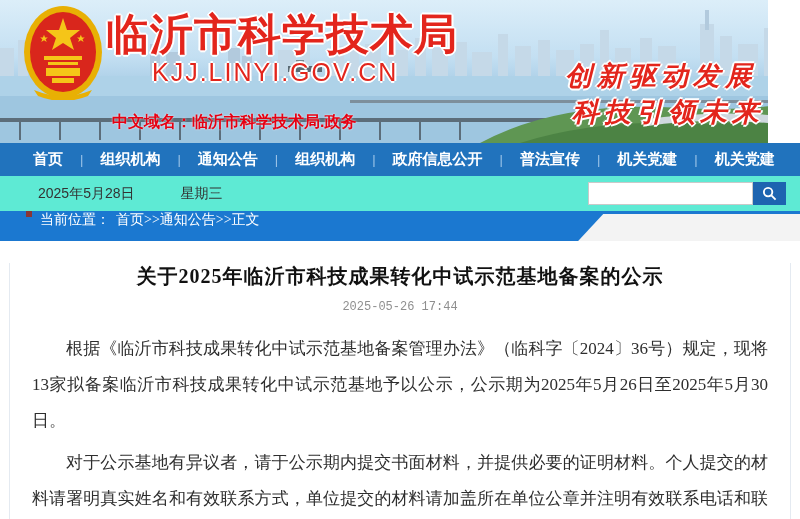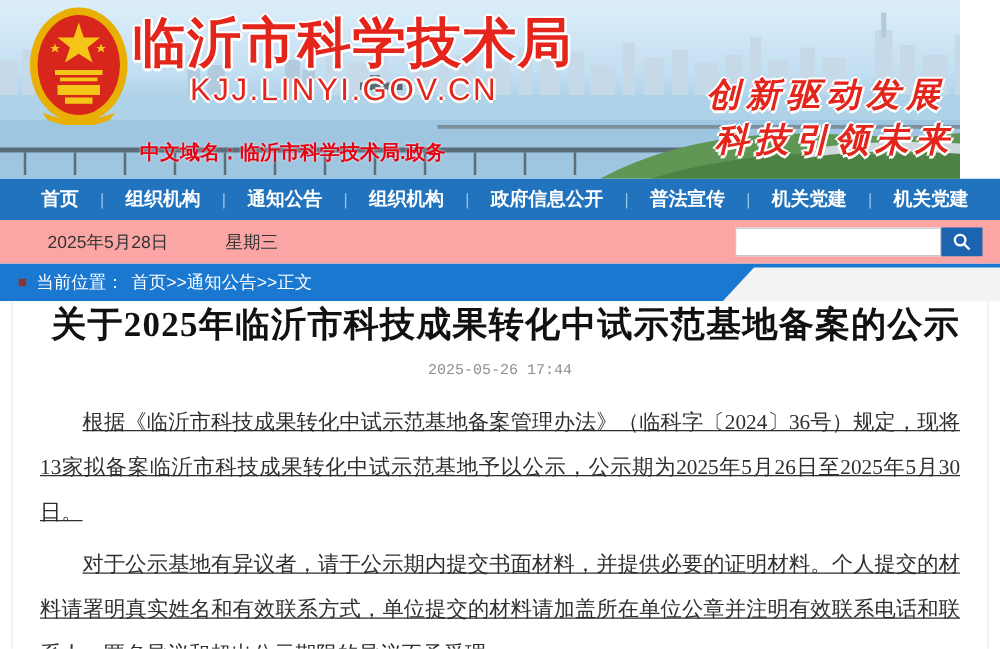--- a/index.html
+++ b/index.html
@@ -26,48 +26,48 @@
     text-shadow:-2px 0 #fff,2px 0 #fff,0 -2px #fff,0 2px #fff,-1px -1px #fff,1px 1px #fff; }
 
   
   .nav { width:800px; height:33px; background:#2173bd; display:flex; align-items:center;
     padding-left:31px; }
   .nav-item { color:#fff; font-size:15px; font-weight:bold; padding:0 2px; cursor:pointer;
     white-space:nowrap; }
   .nav-sep { color:#9cc4e8; font-size:13px; margin:0 15px; }
 
   
-  .datebar { position:relative; width:800px; height:35px; background:#fca5a5; }
+  .datebar { position:relative; width:800px; height:35px; background:#5eead4; }
   .date-text { position:absolute; left:38px; top:9px; font-size:14px; color:#333; }
   .weekday { margin-left:42px; }
   .search-box { position:absolute; right:14px; top:6px; display:flex; }
   .search-input { width:165px; height:23px; border:1px solid #c9c9c9; outline:none;
     padding:0 6px; font-size:13px; }
   .search-btn { width:33px; height:23px; background:#1d64b0; border:none; cursor:pointer;
     display:flex; align-items:center; justify-content:center; }
 
   
   .crumbbar { position:relative; width:800px; height:30px; background:#f3f3f3; }
   .crumb-topline { position:absolute; left:0; top:0; width:800px; height:3px; background:#1b78d0; }
   .crumb-blue { position:absolute; left:0; top:0; width:606px; height:30px; background:#1b78d0;
     clip-path:polygon(0 0,100% 0,95.4% 100%,0 100%);
-    display:flex; align-items:center; padding-left:15px; }
+    display:flex; padding-left:26px;font-family:Liberation Serif, serif; }
   .crumb-ico { width:6px; height:6px; background:#8a3535; display:inline-block; margin-right:8px; }
   .crumb-text { color:#fff; font-size:14px; }
   .crumb-path { margin-left:6px; }
 
   
   .content-box { width:782px; margin:0 9px; background:#fff; border:1px solid #e4eaf1;
     border-top:none; min-height:278px; padding:0 22px; }
-  .article-title { text-align:right; font-family:"Liberation Serif",serif; font-weight:bold;
-    font-size:28px; color:#111; letter-spacing:1px; }
+  .article-title { text-align:center; font-family:"Liberation Serif",serif; font-weight:bold;
+    font-size:20px; color:#111; margin-top:22px; letter-spacing:1px; }
   .article-date { text-align:center; font-family:"Liberation Mono",monospace; font-size:12px;
     color:#8f8f8f; margin-top:10px; margin-bottom:17px; }
   .article-body p { font-family:"Liberation Serif",serif; font-size:17px; color:#2e2e2e;
-    line-height:36px; text-align:justify; text-indent:2em; margin-top:6px;text-decoration:underline; }
+    line-height:36px; text-align:justify; text-indent:2em; margin-top:6px; }
 </style>
 </head>
 <body>
 
 <div class="banner">
   <svg class="scene" width="800" height="143" viewBox="0 0 800 143">
 
     <g fill="#c5d9e8">
       <rect x="0" y="48" width="14" height="30"></rect>
         <rect x="18" y="40" width="10" height="38"></rect>

